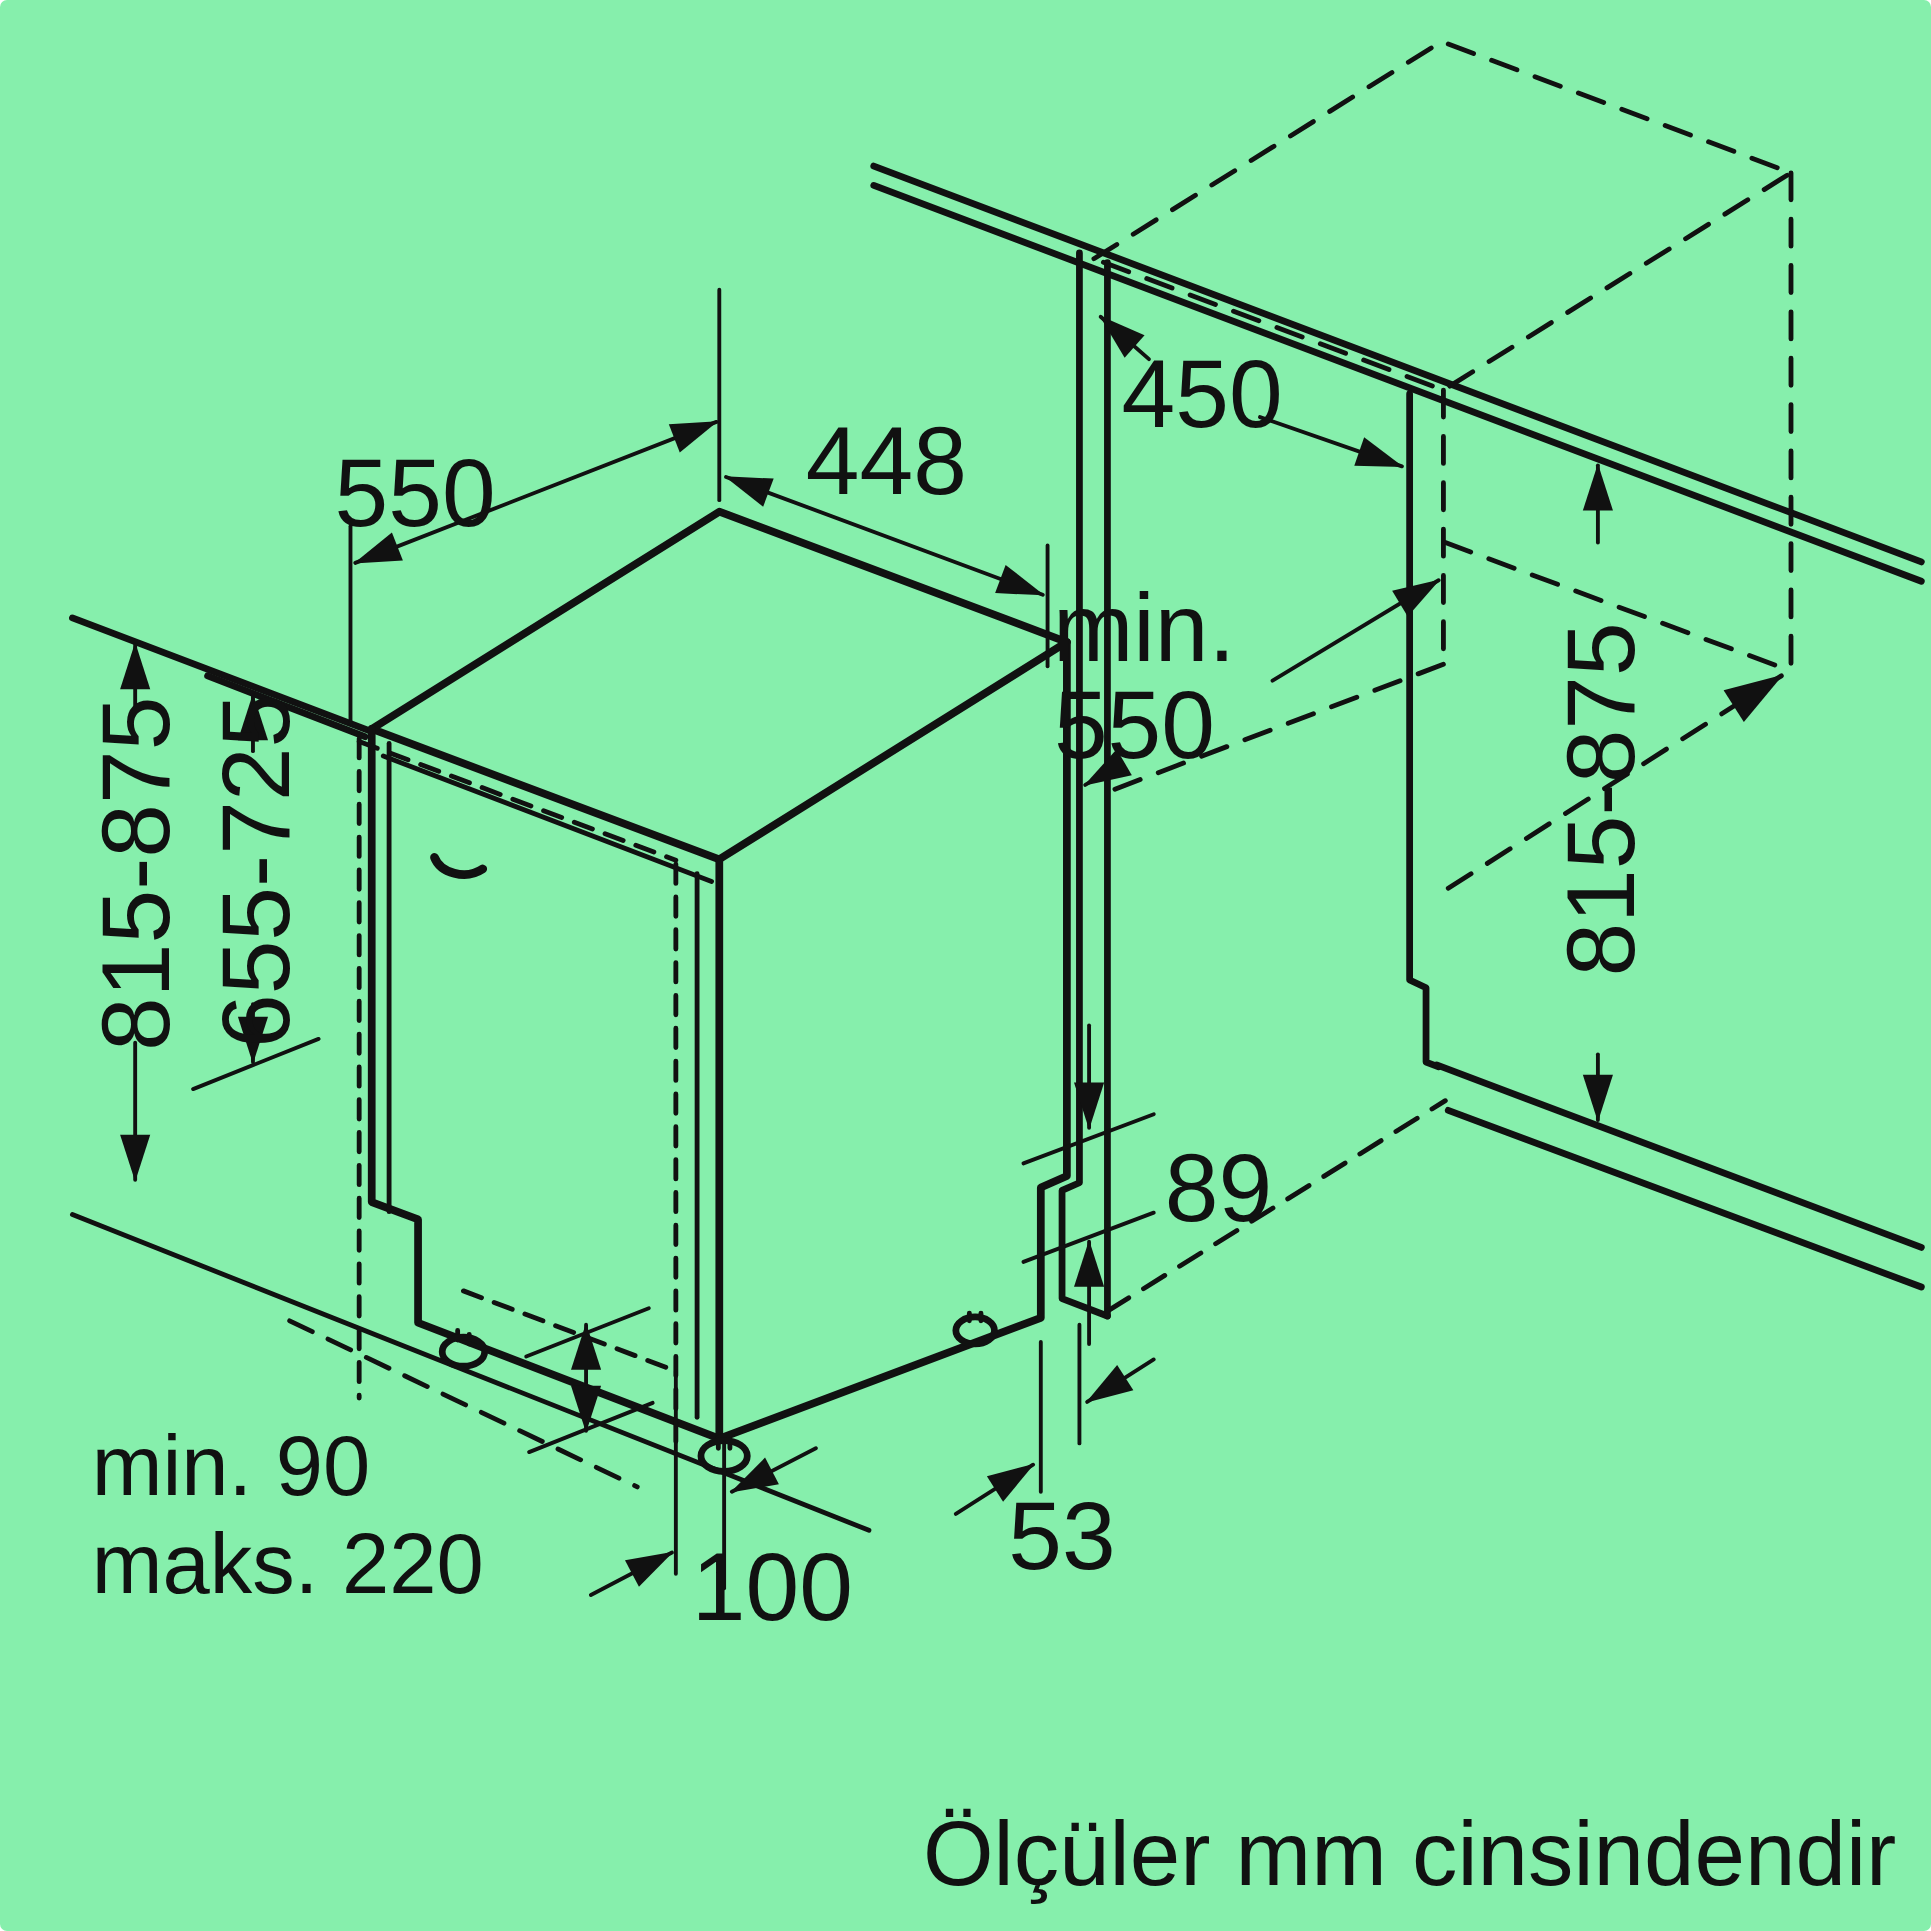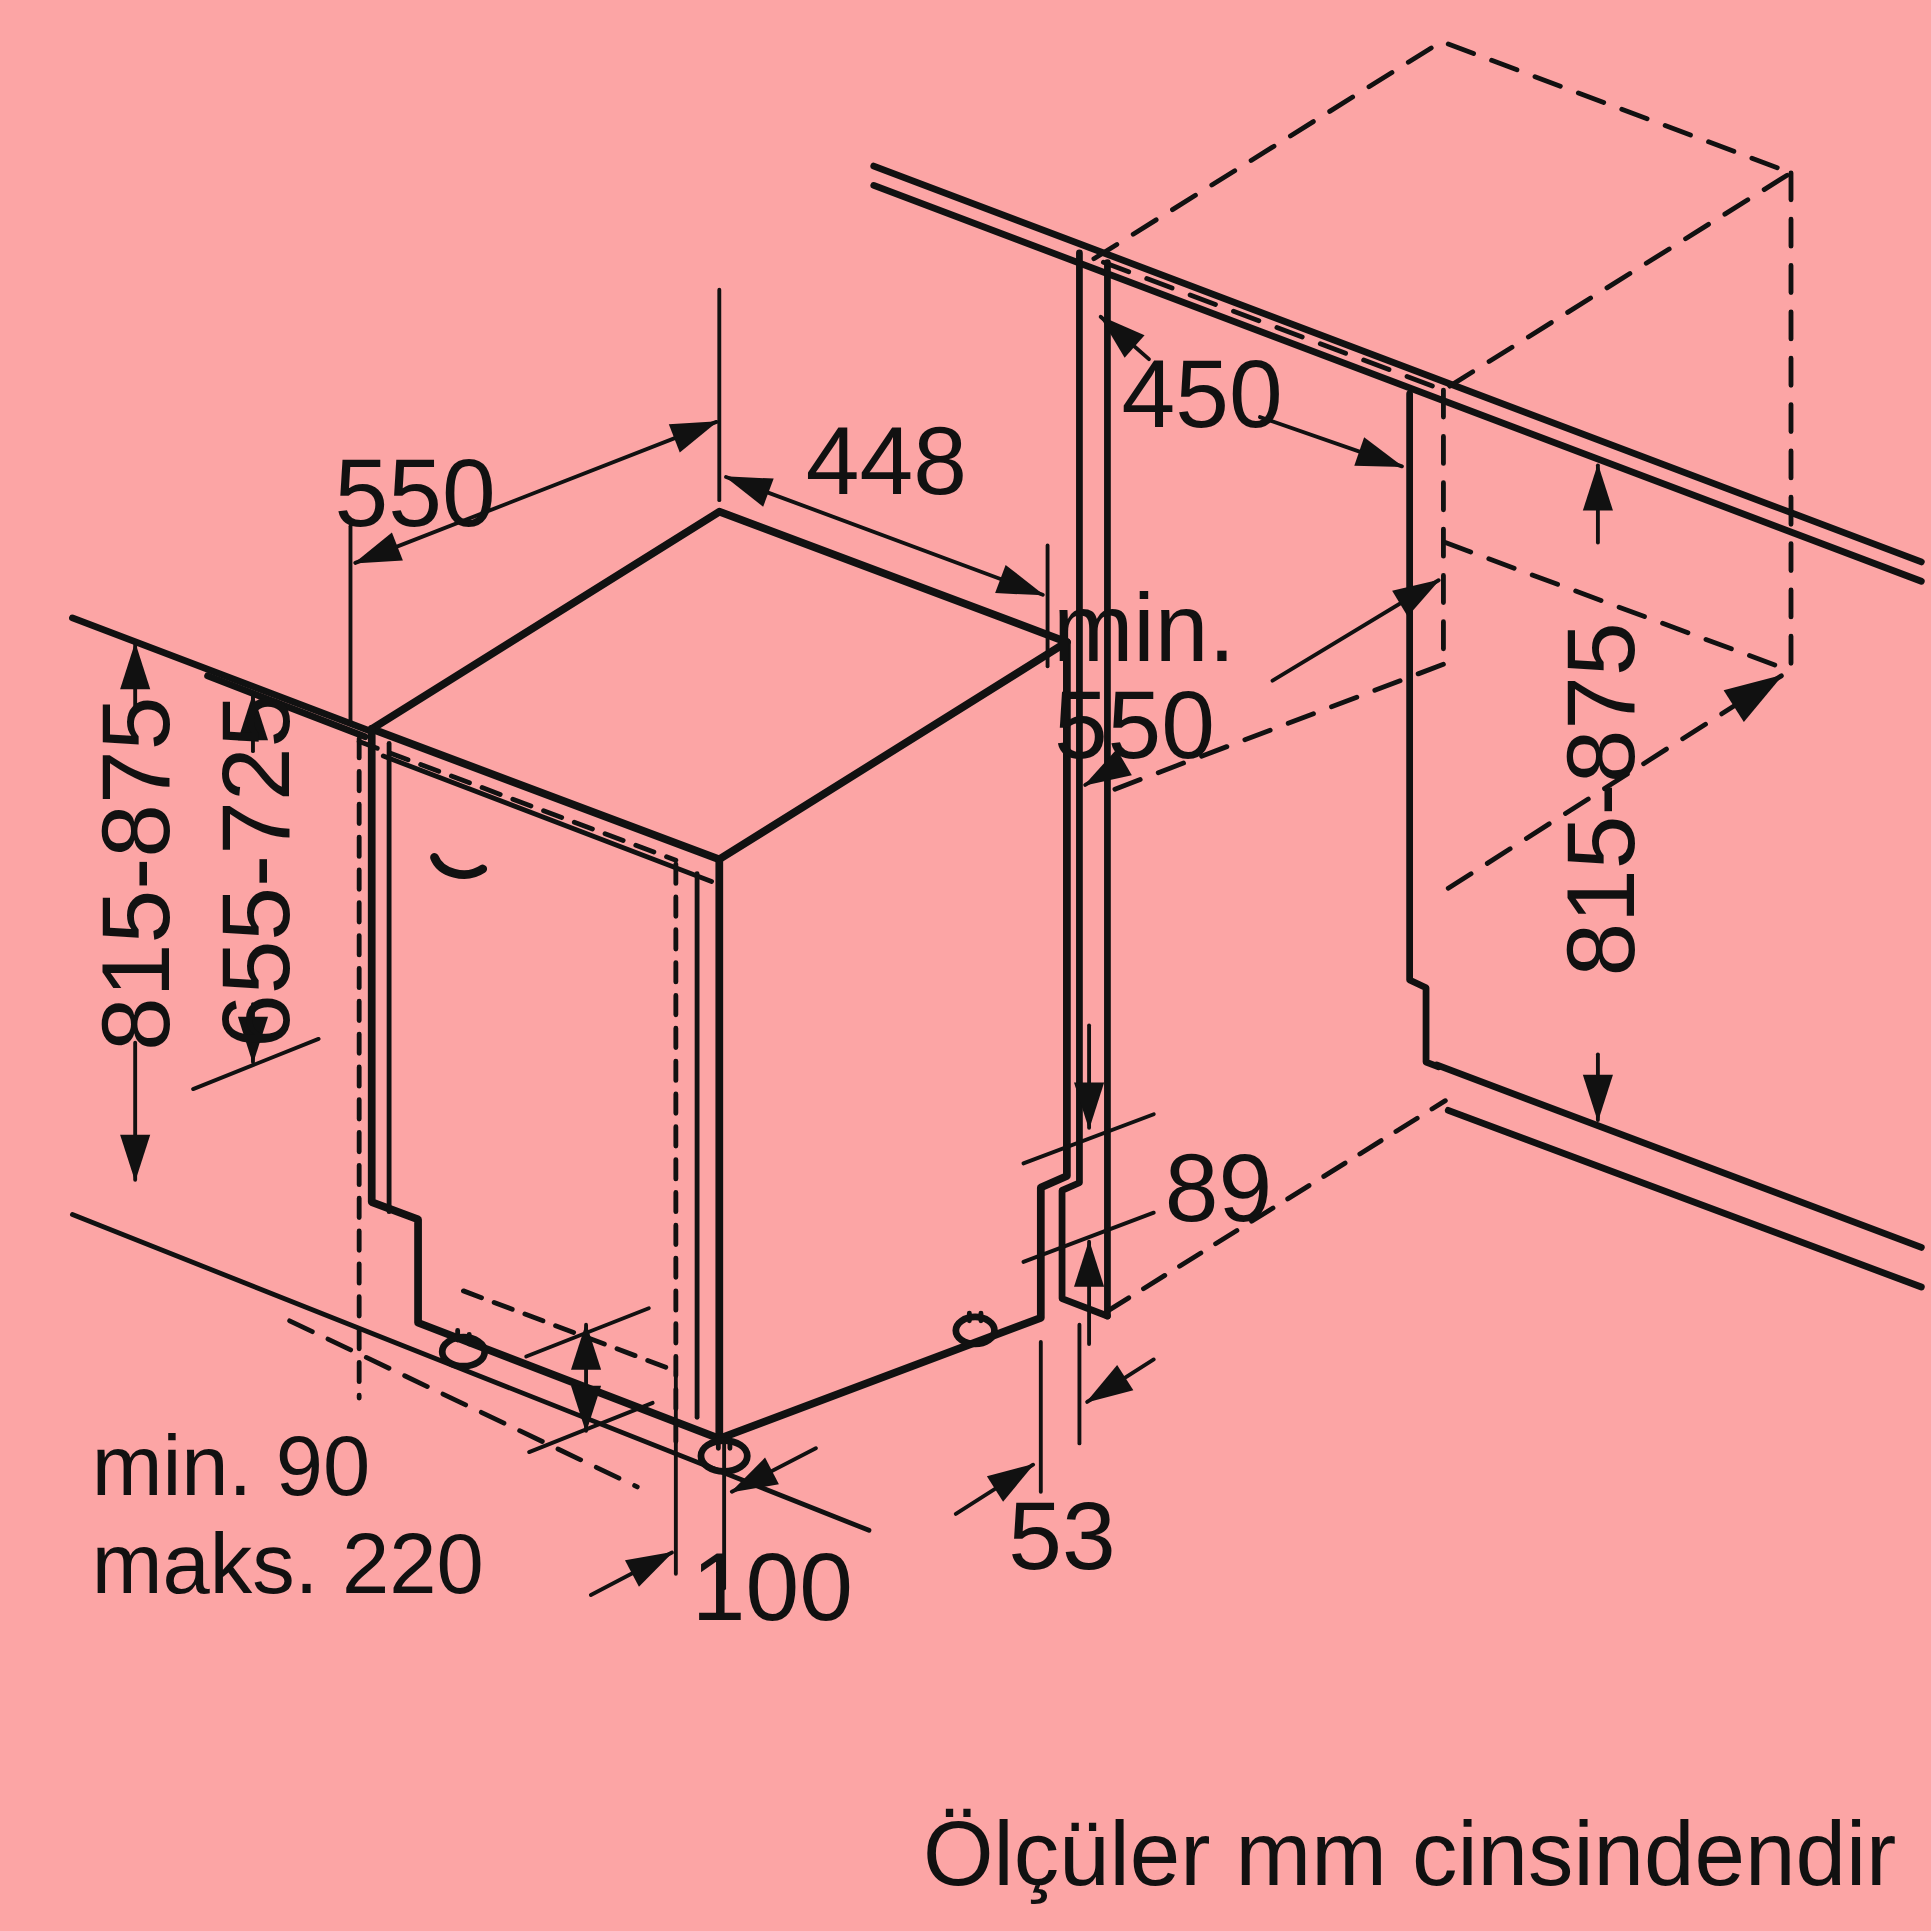--- a/index.html
+++ b/index.html
@@ -1,17 +1,17 @@
 <!DOCTYPE html>
 <html><head>
 <meta charset="utf-8">
 <style>
   html,body{margin:0;padding:0;background:#ffffff;}
-  .stage{width:1931px;height:1931px;position:relative;background:#fca5a5;overflow:hidden;
-         font-family:"Liberation Sans","DejaVu Sans",sans-serif;}
+  .stage{width:1931px;height:1931px;position:relative;background:#86efac;overflow:hidden;
+         font-family:"Liberation Sans","DejaVu Sans",sans-serif;border-radius:7px;}
   svg{display:block}
   .dim-text{font-family:"Liberation Sans","DejaVu Sans",sans-serif;fill:#111;}
   .outline{stroke:#111;fill:none;stroke-linecap:round;stroke-linejoin:round;}
 </style>
 </head>
 <body>
 
 <div class="stage">
 <svg width="1931" height="1931" viewBox="0 0 2000 2000">
   <defs>

